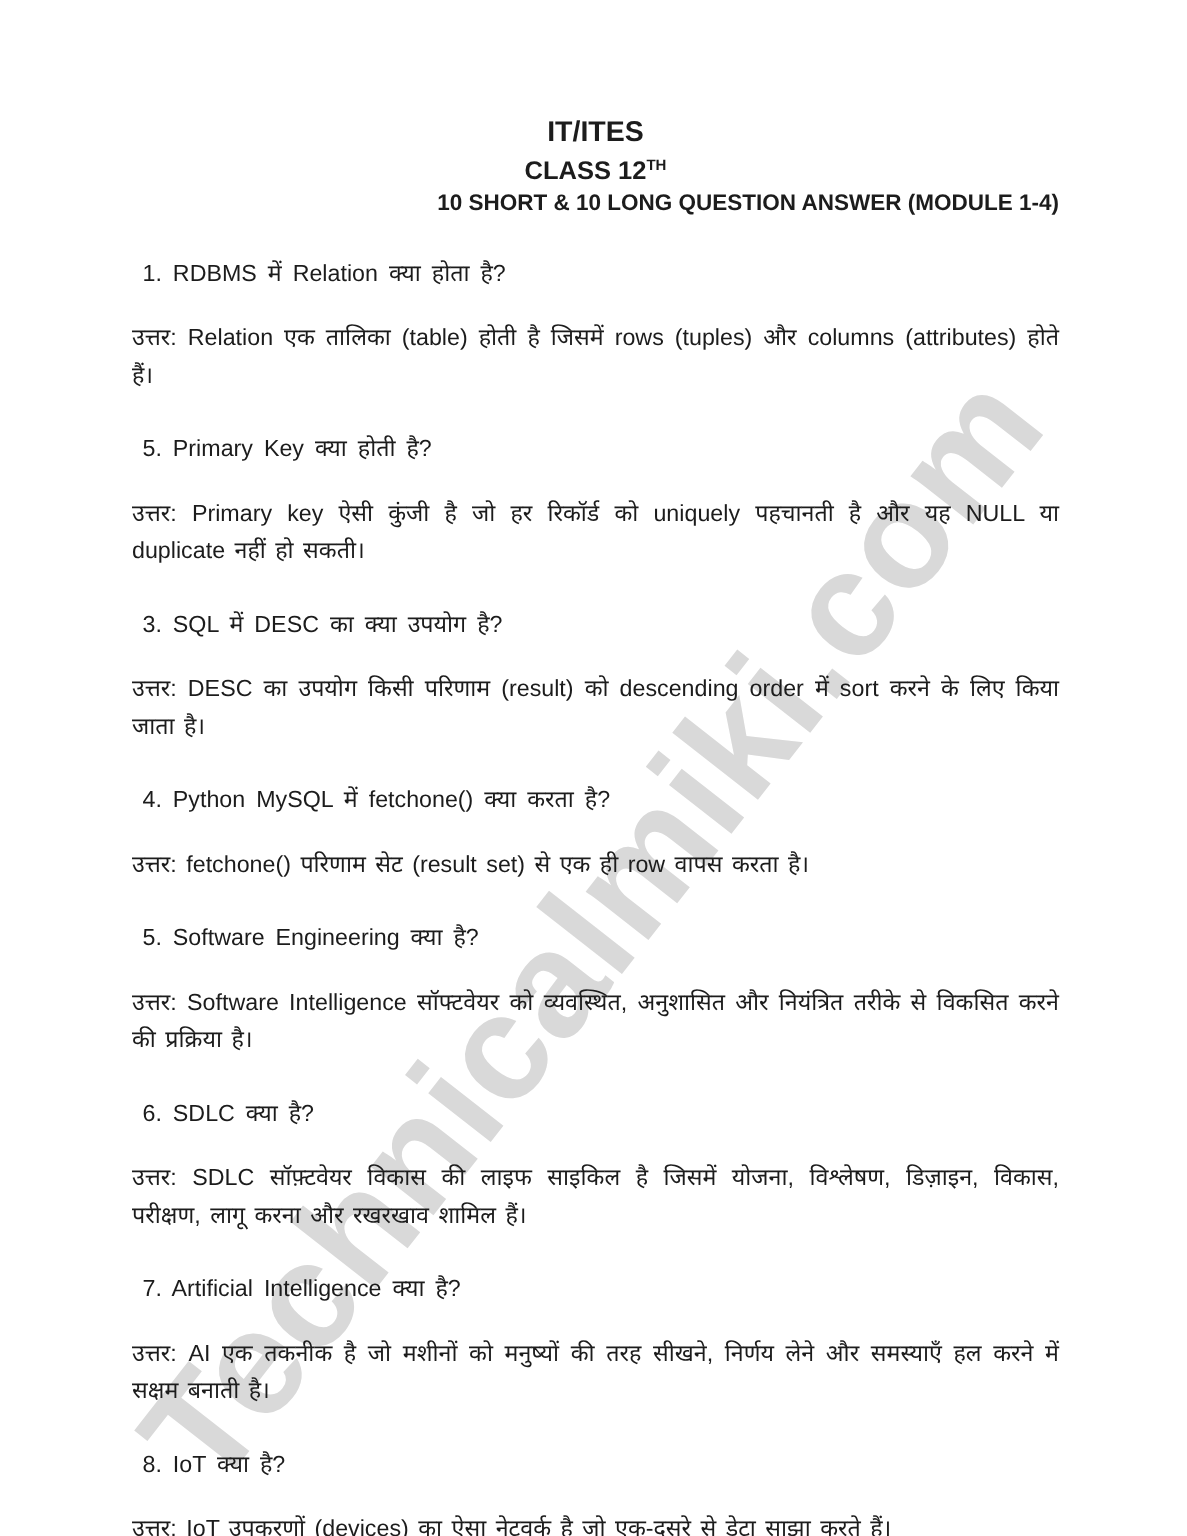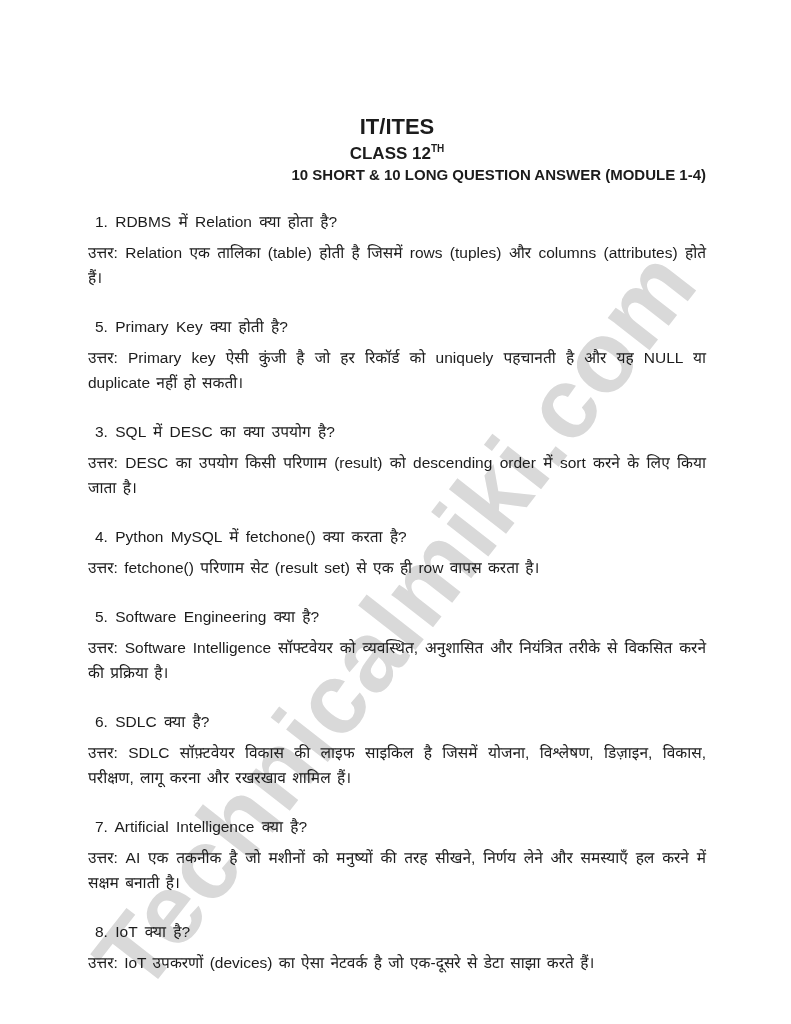--- a/index.html
+++ b/index.html
@@ -34,23 +34,22 @@
     position: relative;
     z-index: 1;
     box-sizing: border-box;
     padding: 78px 85px 0 88px;
   }
   .doc-header {
     text-align: center;
     font-weight: bold;
   }
   .doc-header .line1 {
-    font-size: 22px;
+    font-size: 19px;
     line-height: 22px;
-    margin-top: 38px;
   }
   .doc-header .line2 {
     font-size: 17px;
     line-height: 22px;
     text-align: center;
   }
   .doc-header .line2 sup {
     font-size: 10px;
   }
   .doc-header .line3 {
@@ -64,21 +63,21 @@
   .qa-q {
     margin-top: 24px;
     padding-left: 7px;
     font-size: 15.5px;
     line-height: 25px;
     word-spacing: 3px;
   }
   .qa-item:first-child .qa-q {
   }
   .qa-a {
-    margin-top: 6px;
+    margin-top: 18px;
     font-size: 15.5px;
     line-height: 25px;
     text-align: justify;
     word-spacing: 2px;
   }
 </style>
 </head>
 <body>
 
 <div class="page">

